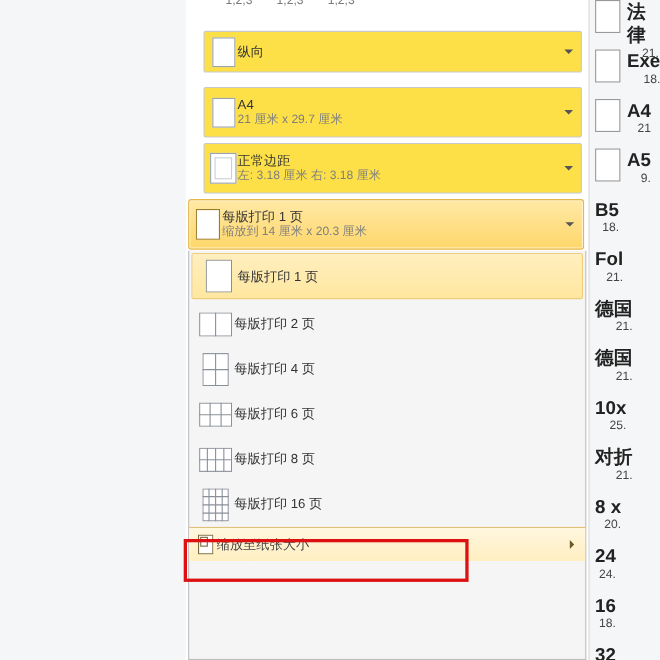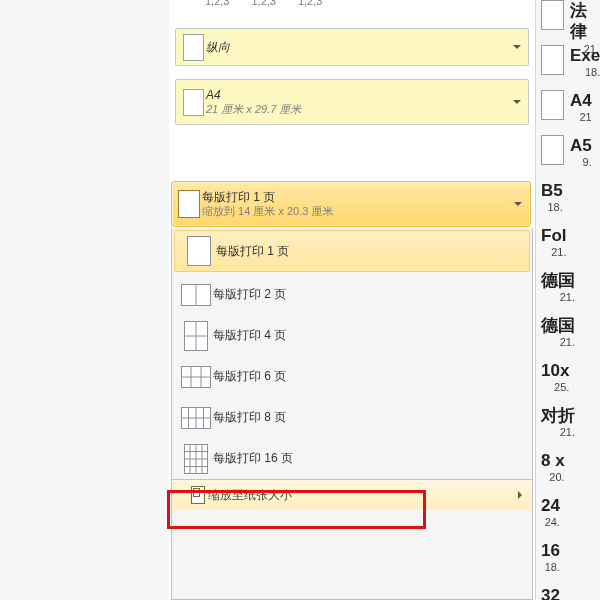--- a/index.html
+++ b/index.html
@@ -27,26 +27,25 @@
     left: 5px;
     right: 6px;
     display: flex;
     gap: 22px;
     padding-left: 31px;
     color: #7a7a7a;
     font-size: 11px;
   }
   .setting-box {
     position: absolute;
-    left: 6px;
+    left: 16px;
     right: 6px;
     border: 1px solid #c9c9c9;
-    background: #fef9c3;
+    background: #fde047;
     border-radius: 2px;
-    font-style: italic;
   }
   .setting-box-inner {
     display: flex;
     align-items: center;
     height: 100%;
     padding: 0 18px 0 4px;
     position: relative;
   }
   .drop-arrow {
     position: absolute;
@@ -103,21 +102,21 @@
     background: linear-gradient(#ffefbf, #ffe79f);
     border: 1px solid #f0cd7a;
     margin: 2px;
     border-radius: 2px;
     height: 40px;
   }
   .dd-scale {
     display: flex;
     align-items: center;
     height: 30px;
-    padding-left: 16px;
+    padding-left: 5px;
     background: linear-gradient(#fff7df, #ffeec0);
     border-top: 1px solid #e0c17a;
     position: relative;
     color: #444;
   }
   .dd-scale::after {
     content: "";
     position: absolute;
     right: 10px; top: 50%; transform: translateY(-50%);
     width: 0; height: 0;
@@ -188,20 +187,32 @@
           <div class="page-icon"></div>
         </div>
       <div class="txt-col">
         <div class="txt-title">A4</div>
         <div class="txt-sub">21 厘米 x 29.7 厘米</div>
       </div>
       <div class="drop-arrow"></div>
     </div>
   </div>
 
+  <div class="setting-box" style="top:130px;height:44px">
+    <div class="setting-box-inner">
+      <div class="icon-slot">
+          <div class="margin-icon"></div>
+        </div>
+      <div class="txt-col">
+        <div class="txt-title">正常边距</div>
+        <div class="txt-sub">左: 3.18 厘米  右: 3.18 厘米</div>
+      </div>
+      <div class="drop-arrow"></div>
+    </div>
+  </div>
 
   <div class="selected-box">
     <div class="setting-box-inner">
       <div class="icon-slot">
         <svg width="22" height="28">
             <rect x="0.5" y="0.5" width="21" height="27" fill="#fff" stroke="#9a7b2a"></rect>
           </svg>
       </div>
       <div class="txt-col">
         <div class="txt-title">每版打印 1 页</div>

